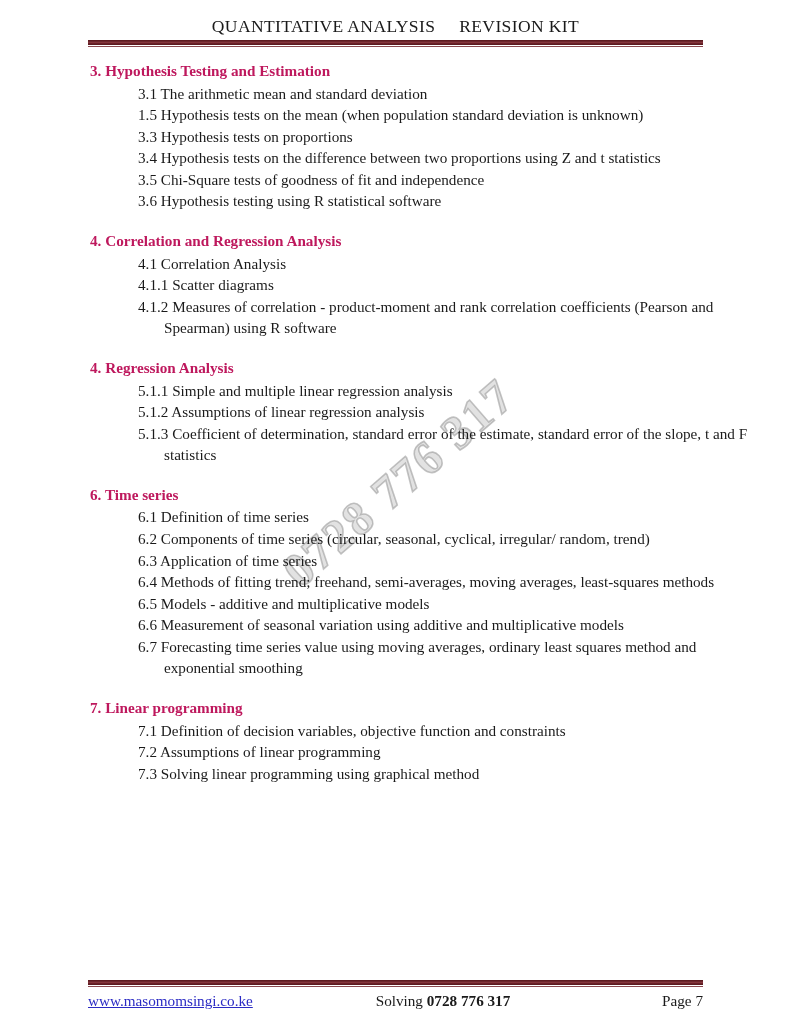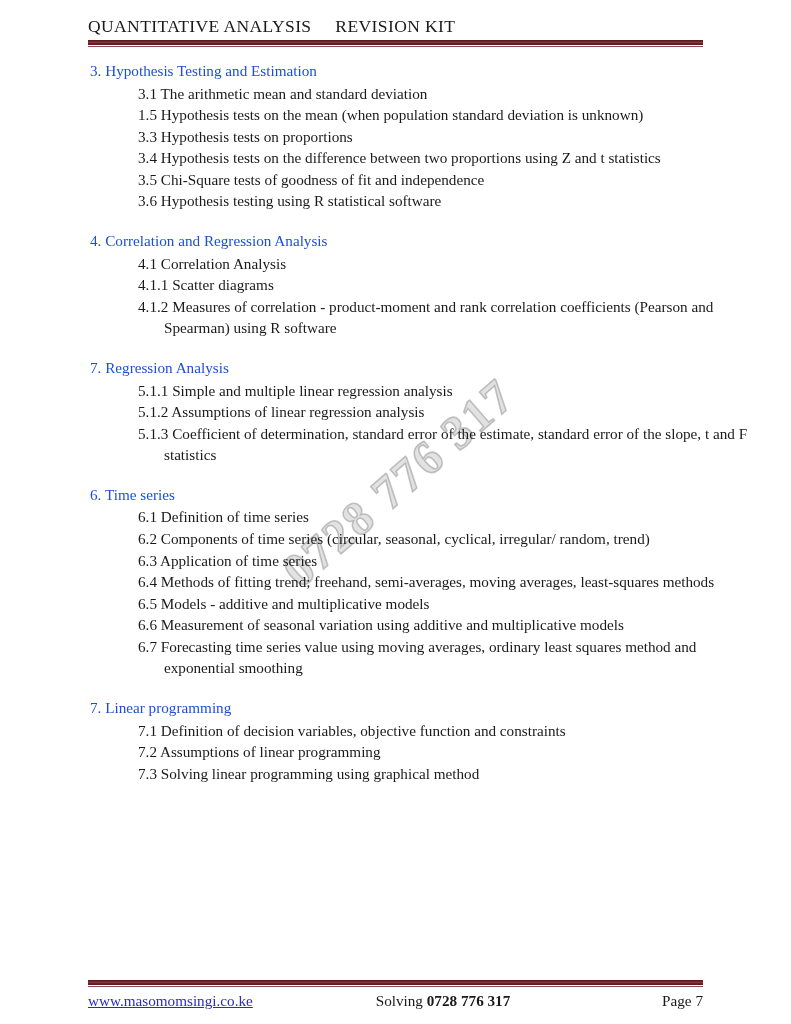--- a/index.html
+++ b/index.html
@@ -19,20 +19,21 @@
   }
 
   
   .header {
     position: absolute;
     top: 17px;
     left: 88px;
     width: 615px;
   }
   .header-title {
+    text-align: center;
     font-size: 17.5px;
     letter-spacing: 0.4px;
     color: #1a1a1a;
     line-height: 1.1;
     white-space: pre;
   }
   .rule-wrap {
     margin-top: 4px;
   }
   .rule-thick {
@@ -56,24 +57,24 @@
     left: 0;
     width: 791px;
   }
   .section {
     margin-bottom: 18px;
   }
   .section:last-child { margin-bottom: 0; }
 
   .section-heading {
     margin-left: 90px;
-    font-weight: normal;
+    font-weight: bold;
     font-size: 15.2px;
     line-height: 1.42;
-    color: #1d4ed8;
+    color: #be185d;
   }
   .items {
     margin-top: 1px;
   }
   .item {
     margin-left: 138px;
     margin-right: 36px;
     text-indent: -26px;
     padding-left: 26px;
     font-size: 15.2px;
@@ -167,21 +168,21 @@
     <div class="section">
       <div class="section-heading">4. Correlation and Regression Analysis</div>
       <div class="items">
         <div class="item">4.1 Correlation Analysis</div>
         <div class="item">4.1.1 Scatter diagrams</div>
         <div class="item">4.1.2 Measures of correlation - product-moment and rank correlation coefficients (Pearson and Spearman) using R software</div>
       </div>
     </div>
 
     <div class="section">
-      <div class="section-heading">7. Regression Analysis</div>
+      <div class="section-heading">4. Regression Analysis</div>
       <div class="items">
         <div class="item">5.1.1 Simple and multiple linear regression analysis</div>
         <div class="item">5.1.2 Assumptions of linear regression analysis</div>
         <div class="item">5.1.3 Coefficient of determination, standard error of the estimate, standard error of the slope, t and F statistics</div>
       </div>
     </div>
 
     <div class="section">
       <div class="section-heading">6. Time series</div>
       <div class="items">

